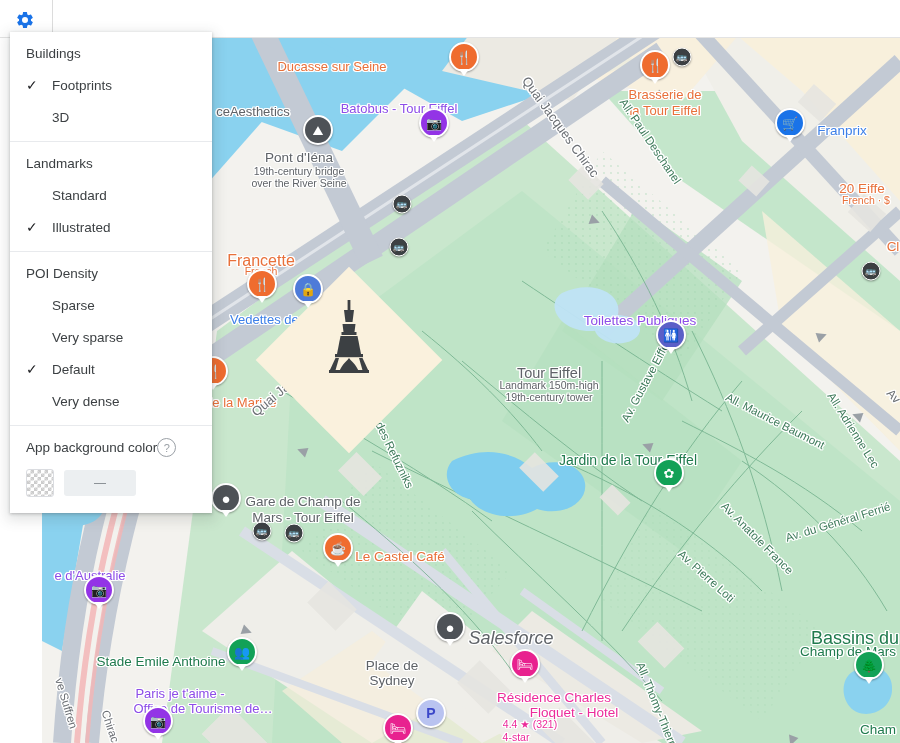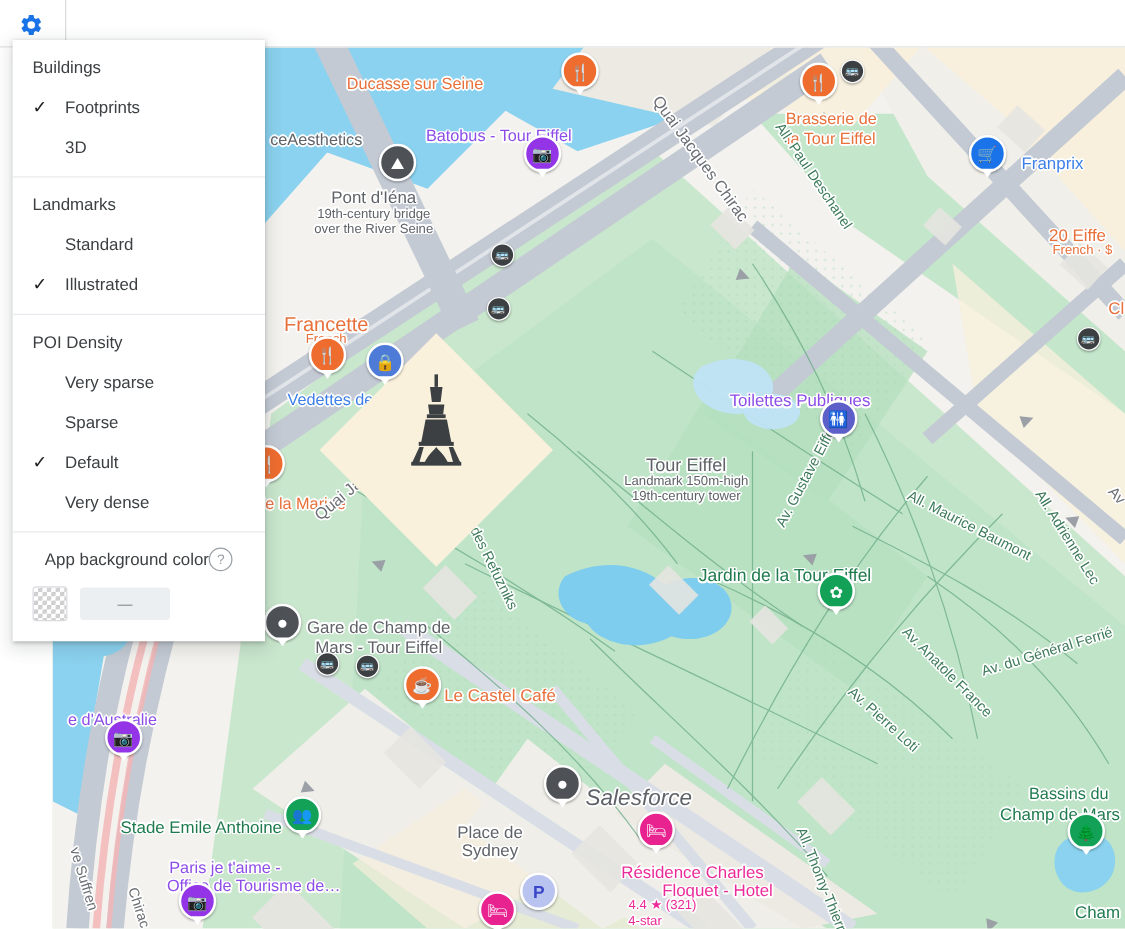--- a/index.html
+++ b/index.html
@@ -107,21 +107,21 @@
   }
   .menu-item {
     display:flex; align-items:center; height: 32px;
     padding-left: 16px; cursor:pointer; font-size:13.5px; color:#3c4043;
   }
   .menu-item .check {
     width: 20px; min-width:20px; font-size: 14px; color:#202124; line-height:1;
   }
   .menu-item .mi-label { padding-left: 6px; }
   .menu-footer { border-top:1px solid #e8eaed; padding: 12px 16px 16px 16px; }
-  .mf-row { display:flex; align-items:center; justify-content:center; }
+  .mf-row { display:flex; align-items:center; justify-content:flex-start; }
   .mf-title { font-size: 13.5px; color:#3c4043; }
   .help-icon {
     width:17px;height:17px;border:1.4px solid #9aa0a6;border-radius:50%;
     display:flex;align-items:center;justify-content:center;
     font-size:11px;color:#9aa0a6; cursor:pointer;
   }
   .mf-controls { display:flex; align-items:center; gap:10px; margin-top:12px; }
   .swatch {
     width:26px;height:26px;border:1px solid #dadce0;border-radius:3px;
     background-image:
@@ -317,21 +317,21 @@
         <div class="lbl poi-green c" style="left: 119px; top: 623px; font-size: 13.5px;">Stade Emile Anthoine</div>
         <div class="lbl poi-purple c" style="left: 138px; top: 656px; font-size: 13px;">Paris je t'aime -</div>
         <div class="lbl poi-purple c" style="left: 161px; top: 671px; font-size: 13px;">Office de Tourisme de…</div>
         <div class="lbl poi-gray c" style="left: 350px; top: 627px; font-size: 13.5px;">Place de</div>
         <div class="lbl poi-gray c" style="left: 350px; top: 642px; font-size: 13.5px;">Sydney</div>
         <div class="lbl poi-gray c" style="left: 469px; top: 597px; font-size: 18px; font-style: italic;">Salesforce</div>
         <div class="lbl poi-pink c" style="left: 512px; top: 659px; font-size: 13.5px;">Résidence Charles</div>
         <div class="lbl poi-pink c" style="left: 532px; top: 674px; font-size: 13.5px;">Floquet - Hotel</div>
         <div class="lbl poi-pink c" style="left: 488px; top: 688px; font-size: 10.5px;">4.4 ★ (321)</div>
         <div class="lbl poi-pink c" style="left: 474px; top: 701px; font-size: 10.5px;">4-star</div>
-        <div class="lbl poi-green c" style="left: 813px; top: 597px; font-size: 13px;">Bassins du</div>
+        <div class="lbl poi-green c" style="left: 813px; top: 597px; font-size: 18px;">Bassins du</div>
         <div class="lbl poi-green c" style="left: 806px; top: 613px; font-size: 13.5px;">Champ de Mars</div>
         <div class="lbl poi-green c" style="left: 836px; top: 691px; font-size: 13.5px;">Cham</div>
       </div>
     <div id="map-roads">
         <div class="lbl poi-road" style="left: 518px; top: 89px; font-size: 13px; font-weight: 500; transform: translateX(-50%) rotate(54deg); transform-origin: center center;">Quai Jacques Chirac</div>
         <div class="lbl poi-parkrd" style="left: 608px; top: 104px; font-size: 11.5px; font-weight: 500; transform: translateX(-50%) rotate(56deg); transform-origin: center center;">All. Paul Deschanel</div>
         <div class="lbl poi-road" style="left: 258px; top: 337px; font-size: 13px; font-weight: 500; transform: translateX(-50%) rotate(-40deg); transform-origin: center center;">Quai Jacques Chirac</div>
         <div class="lbl poi-parkrd" style="left: 348px; top: 409px; font-size: 11.5px; font-weight: 500; transform: translateX(-50%) rotate(64deg); transform-origin: center center;">All. des Refuzniks</div>
         <div class="lbl poi-parkrd" style="left: 604px; top: 344px; font-size: 11.5px; font-weight: 500; transform: translateX(-50%) rotate(-62deg); transform-origin: center center;">Av. Gustave Eiffel</div>
         <div class="lbl poi-parkrd" style="left: 733px; top: 384px; font-size: 11.5px; font-weight: 500; transform: translateX(-50%) rotate(27deg); transform-origin: center center;">All. Maurice Baumont</div>
@@ -456,25 +456,25 @@
           </div>
           <div class="menu-item">
             <span class="check">✓</span>
             <span class="mi-label">Illustrated</span>
           </div>
         </div>
         <div class="menu-section">
           <div class="menu-head">POI Density</div>
           <div class="menu-item">
             <span class="check"></span>
+            <span class="mi-label">Sparse</span>
+          </div>
+          <div class="menu-item">
+            <span class="check"></span>
             <span class="mi-label">Very sparse</span>
-          </div>
-          <div class="menu-item">
-            <span class="check"></span>
-            <span class="mi-label">Sparse</span>
           </div>
           <div class="menu-item">
             <span class="check">✓</span>
             <span class="mi-label">Default</span>
           </div>
           <div class="menu-item">
             <span class="check"></span>
             <span class="mi-label">Very dense</span>
           </div>
         </div>

